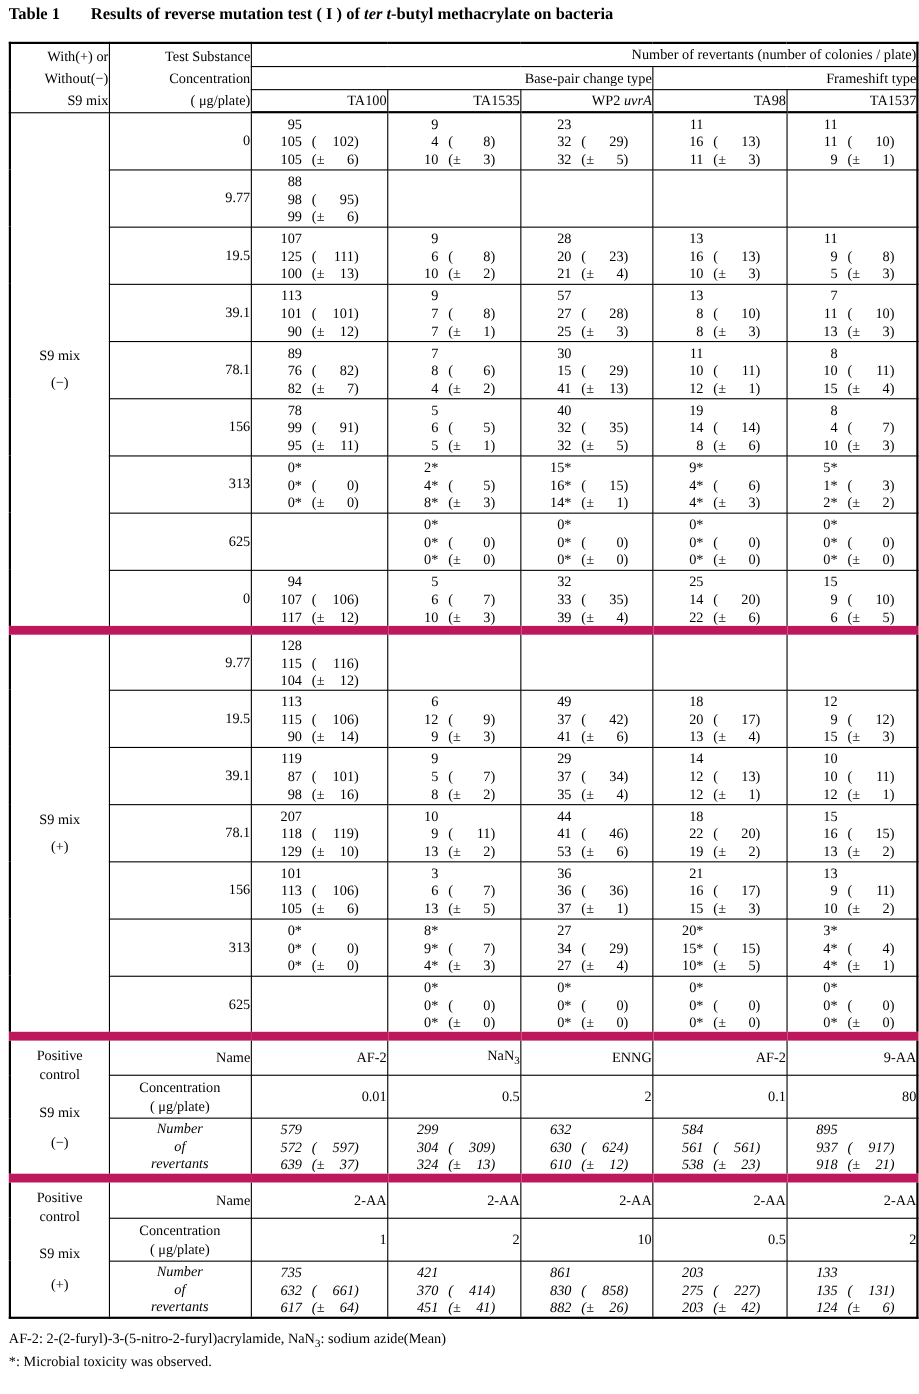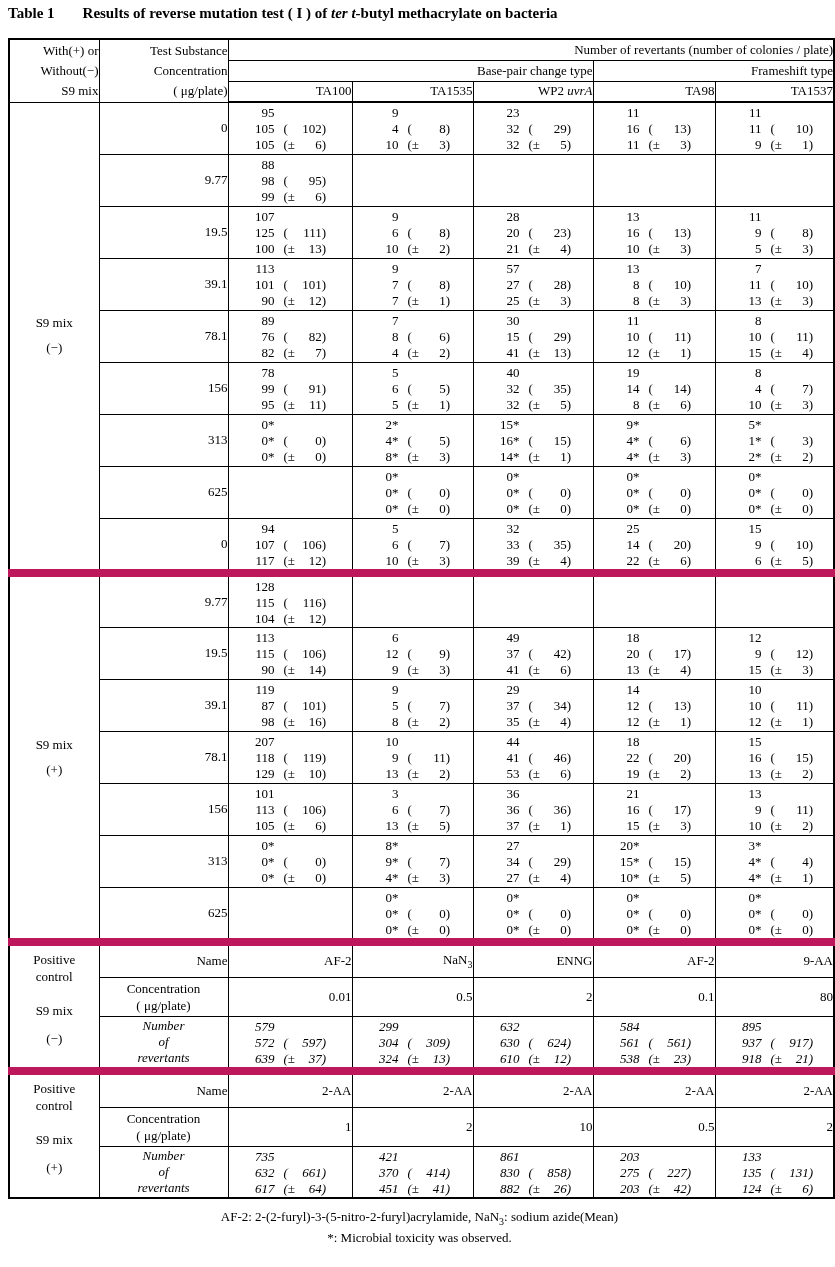--- a/index.html
+++ b/index.html
@@ -42,21 +42,21 @@
   .pcleft { text-align:center; vertical-align:top; }
   .pcleft .l1 { margin-top:5px; line-height:17px; }
   .pcleft .l2 { margin-top:17px; line-height:17px; }
   .pcleft .l3 { margin-top:11px; line-height:17px; }
   .lbl2 { text-align:center; line-height:17px; }
   .lbl3 { text-align:center; line-height:16px; }
 
   sub { font-size:10px; }
 
   .foot { position:absolute; left:8px; top:1207px; width:823px; font-size:13px; }
-  .fline { display:flex; justify-content:center; height:19px; line-height:19px; white-space:nowrap; }
+  .fline { display:flex; justify-content:flex-start; height:19px; line-height:19px; white-space:nowrap; }
   .fline.f3 { margin-top:2px; }
 </style>
 </head>
 <body>
 
 <div class="page">
 
   <div class="title">
     <span>Table 1</span><span class="gap"></span><span><span>Results of reverse mutation test ( I ) of </span><i>ter t</i><span>-butyl methacrylate on bacteria</span></span>
   </div>

